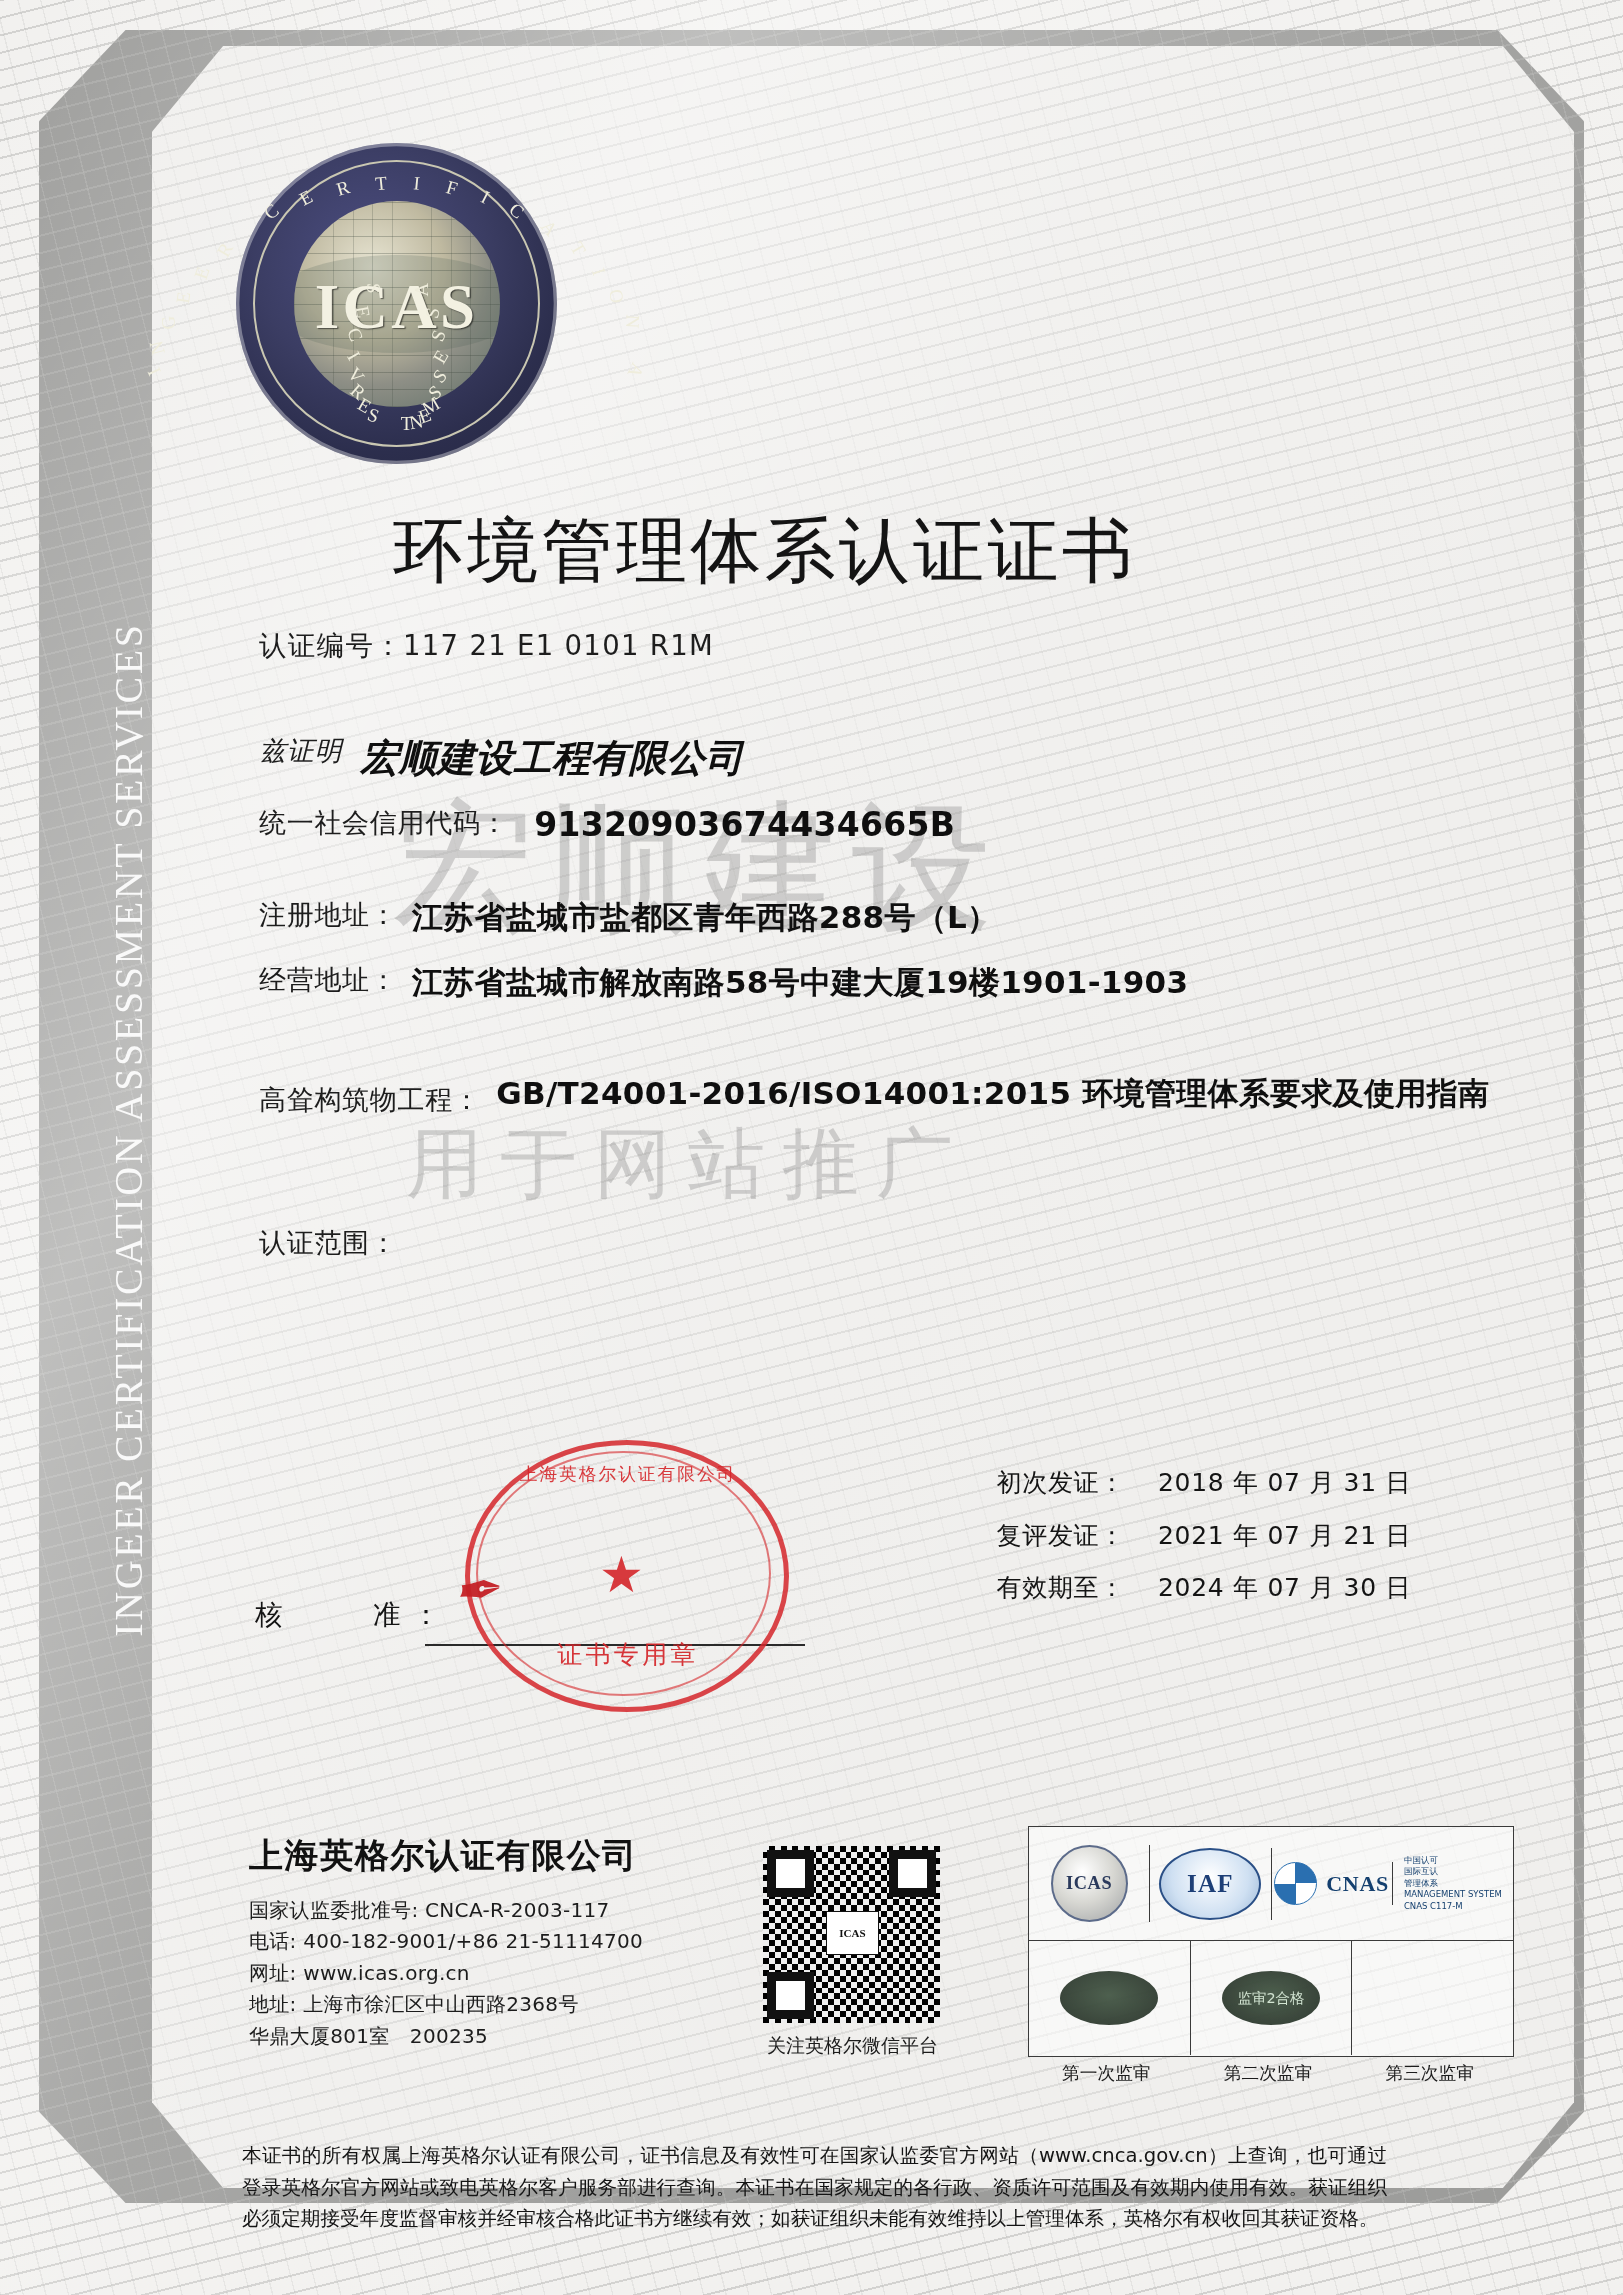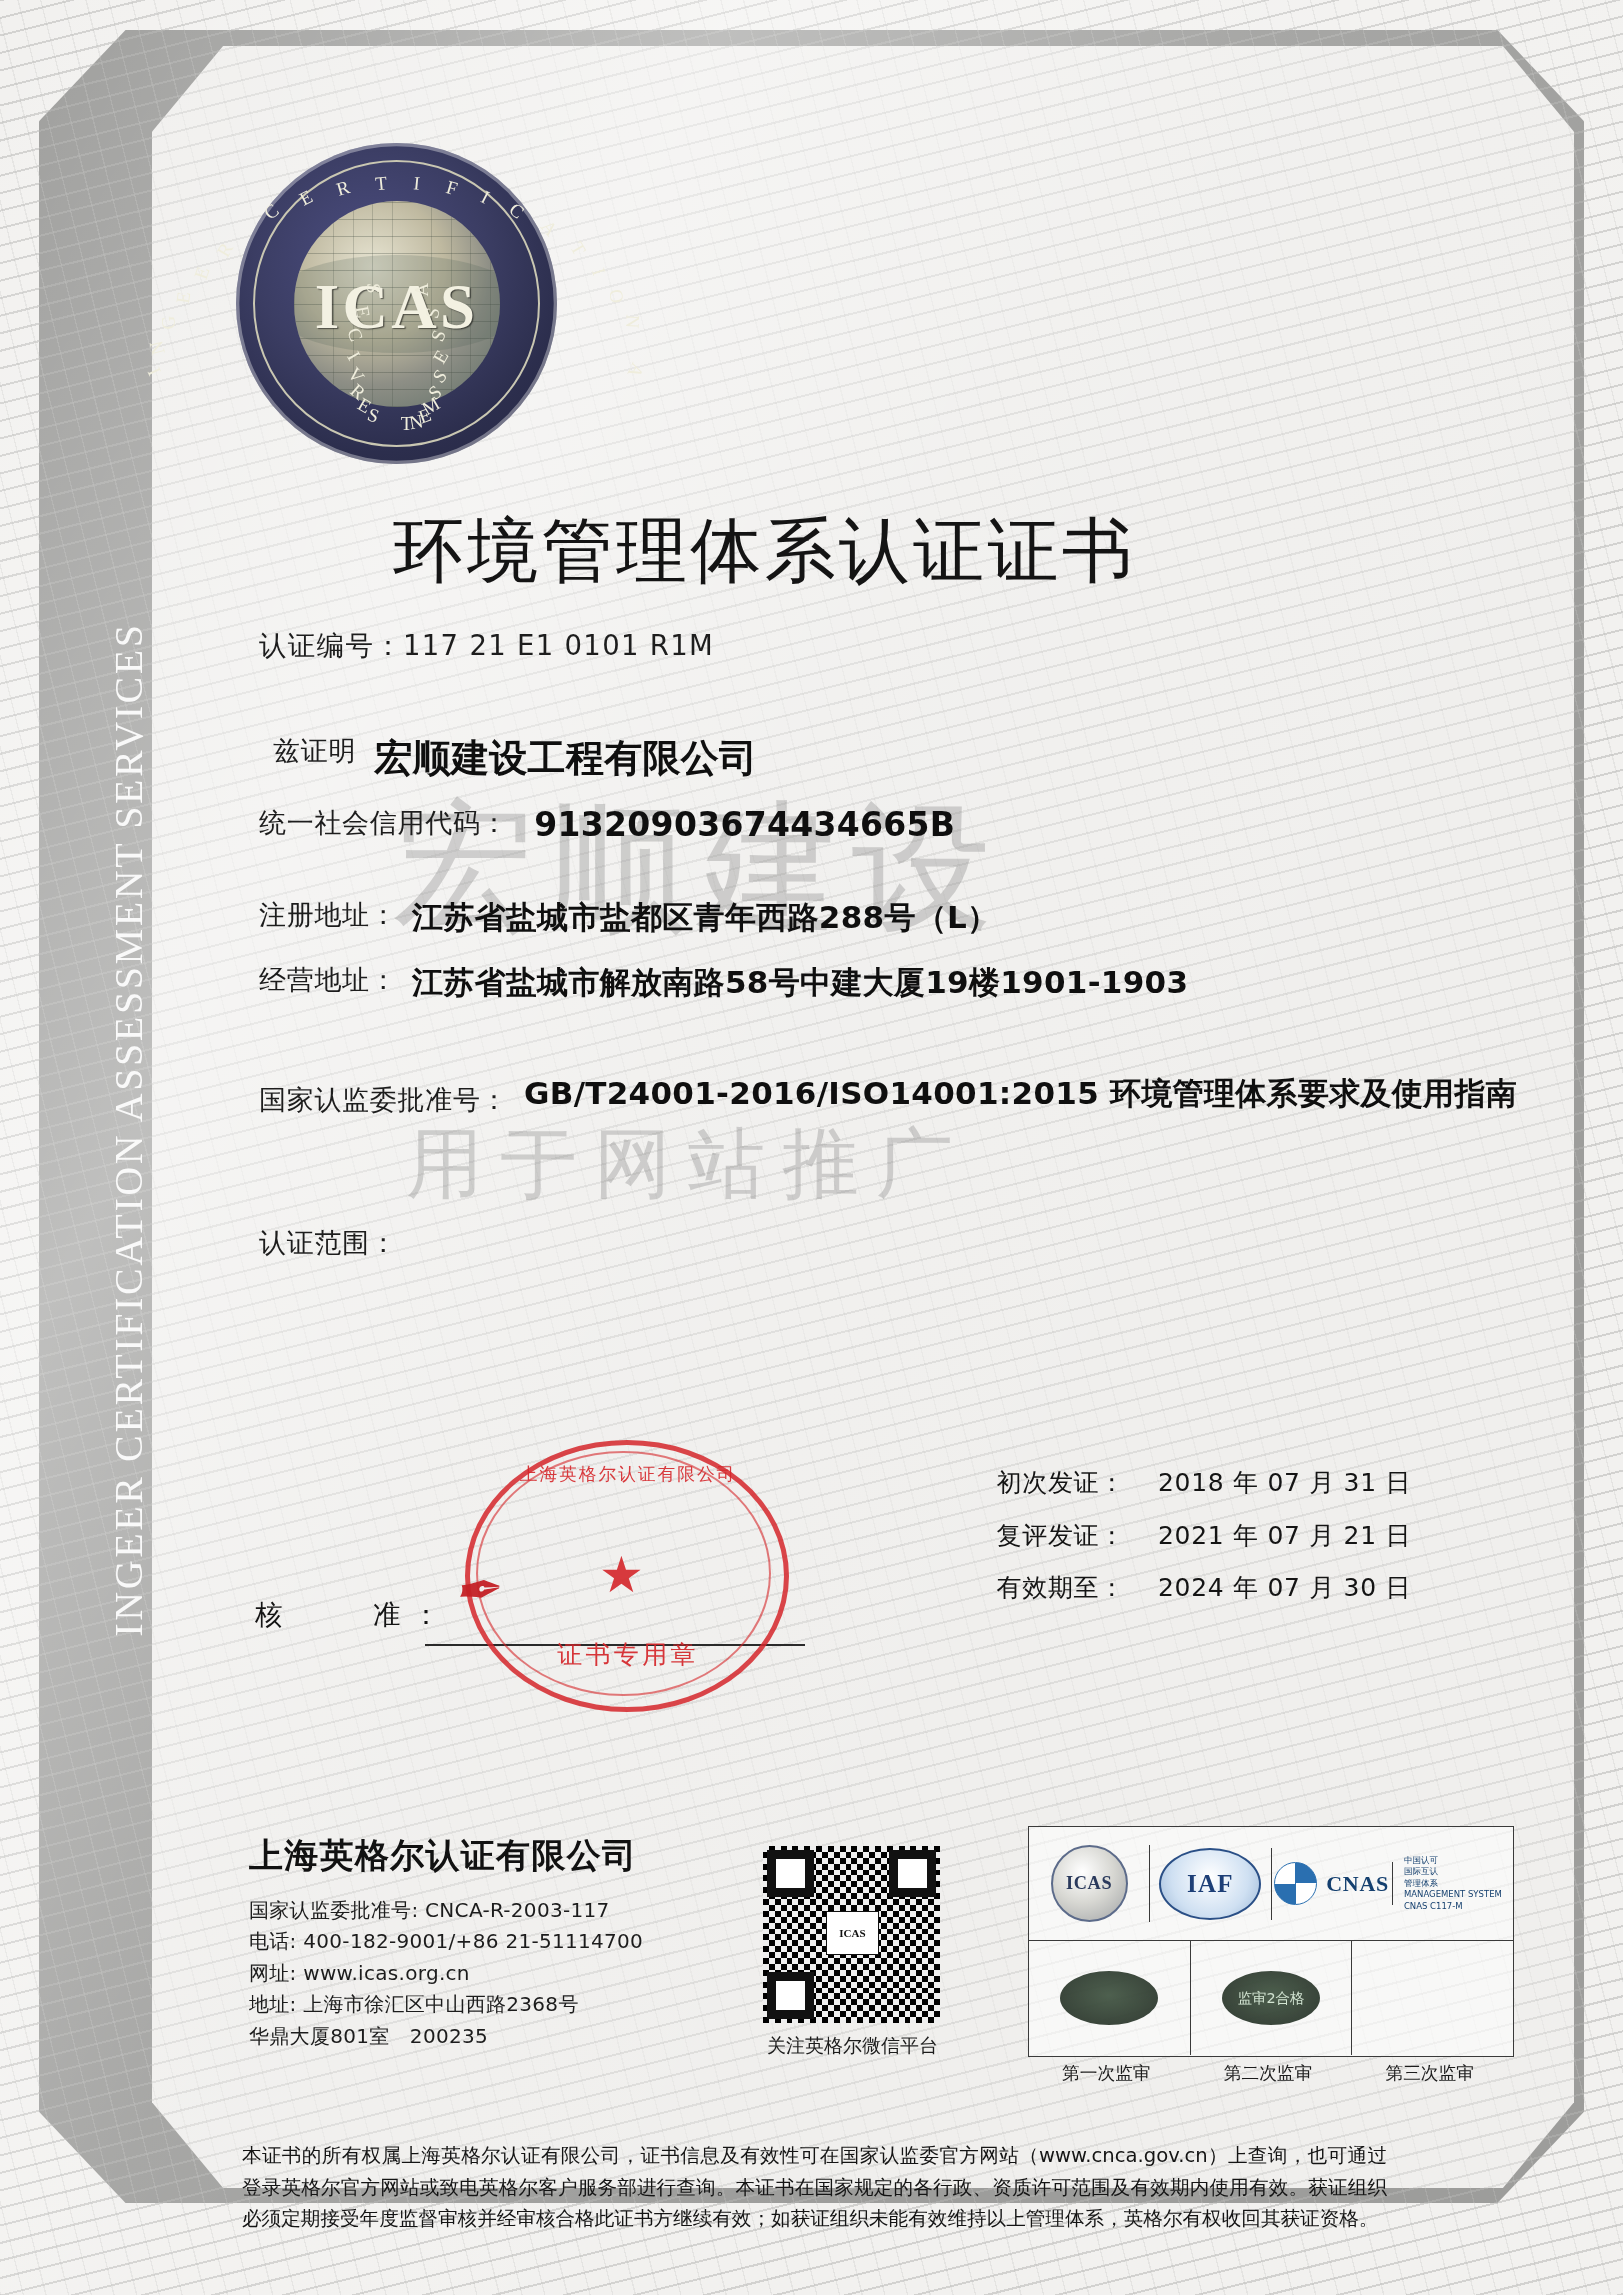--- a/index.html
+++ b/index.html
@@ -236,21 +236,21 @@
   .val {
     font-size: 30px;
     color: #0f0f0f;
     font-weight: bold;
     letter-spacing: 0.3px;
   }
   .val.reg {
     font-weight: bold;
   }
 
-  #row-company     { left: 273px; top: 733px; }
+  #row-company     { left: 259px; top: 733px; font-style: italic; }
   #row-company .val { font-size: 38px; margin-left: 18.3px; }
 
   #row-credit      { left: 259px; top: 805px; }
   #row-credit .val { font-size: 33px; margin-left: 26px; }
 
   #row-regaddr     { left: 259px; top: 897px; }
   #row-regaddr .val{ font-size: 31px; margin-left: 14.4px; }
 
   #row-opaddr      { left: 259px; top: 962px; }
   #row-opaddr .val { font-size: 31px; margin-left: 14.4px; }
@@ -619,21 +619,21 @@
       <span class="lbl">注册地址：</span>
       <span class="val reg">江苏省盐城市盐都区青年西路288号（L）</span>
     </div>
 
     <div class="row" id="row-opaddr">
       <span class="lbl">经营地址：</span>
       <span class="val reg">江苏省盐城市解放南路58号中建大厦19楼1901-1903</span>
     </div>
 
     <div class="row" id="row-standard">
-      <span class="lbl">国家认监委批准号：</span>
+      <span class="lbl">高耸构筑物工程：</span>
       <span class="val">GB/T24001-2016/ISO14001:2015 环境管理体系要求及使用指南</span>
     </div>
 
     <div class="row" id="row-scope">
       <span class="lbl">认证范围：</span>
     </div>
 
     <div id="dates">
       <div class="drow">
         <span class="dlbl">初次发证：</span>

